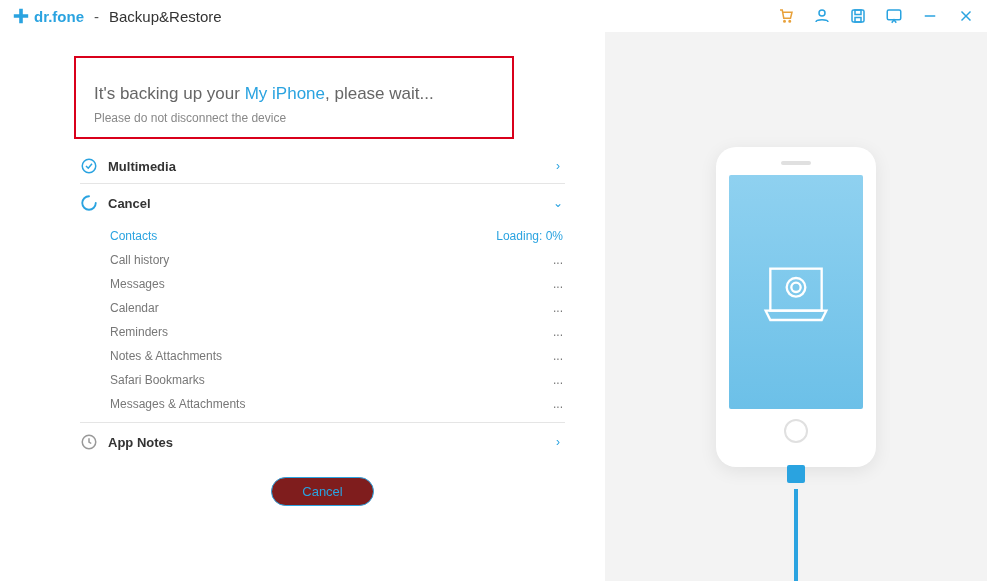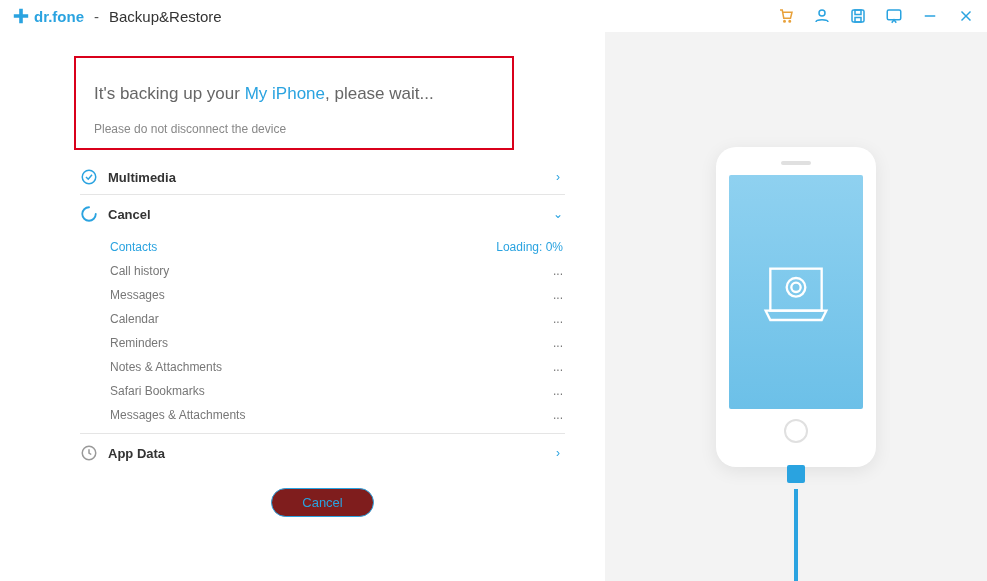--- a/index.html
+++ b/index.html
@@ -12,21 +12,21 @@
 .module { color: #333; font-size: 15px; }
 .spacer { flex: 1; }
 .win-icons { display: flex; gap: 18px; align-items: center; color: #2aa3e0; }
 .win-icons span, .win-icons svg { width: 18px; height: 18px; display: flex; align-items: center; justify-content: center; cursor: pointer; font-size: 18px; }
 .body { display: flex; height: calc(581px - 32px); }
 .left { width: 605px; padding: 24px 40px 10px 80px; position: relative; }
 .right { flex: 1; background: #f3f3f3; display: flex; align-items: center; justify-content: center; position: relative; }
 .callout { border: 2px solid #d9001b; padding: 10px 18px 12px; margin-bottom: 8px; position: relative; left: -6px; width: 440px; }
 .headline { font-size: 17px; color: #666; font-weight: 400; margin-top: 16px; }
 .headline .device { color: #2aa3e0; }
-.subline { font-size: 12px; color: #888; margin-top: 18px; }
+.subline { font-size: 12px; color: #888; margin-top: 7px; }
 .section { border-bottom: 1px solid #e5e5e5; }
 .sec-head { display: flex; align-items: center; padding: 10px 0 8px; cursor: pointer; }
 .sec-head .h-icon { width: 18px; height: 18px; margin-right: 10px; display: flex; align-items: center; justify-content: center; }
 .sec-title { font-size: 13px; color: #333; font-weight: 700; flex: 1; }
 .chev { color: #2aa3e0; font-size: 12px; width: 14px; text-align: center; }
 .items { padding: 4px 0 6px 28px; }
 .item { display: flex; justify-content: space-between; font-size: 12px; color: #777; padding: 5px 2px; }
 .item.active { color: #2aa3e0; }
 .cancel-wrap { text-align: center; margin-top: 18px; }
 .cancel-btn { display: inline-block; border: 1px solid #2aa3e0; color: #2aa3e0; background: #7f1d1d; border-radius: 16px; padding: 6px 30px; font-size: 13px; cursor: pointer; }
@@ -164,21 +164,21 @@
     </div>
 
     <div class="section" style="border-bottom:none">
       <div class="sec-head">
         <span class="h-icon">
             <svg viewBox="0 0 24 24" width="18" height="18" fill="none" stroke="#999" stroke-width="2">
               <circle cx="12" cy="12" r="9"></circle>
               <path d="M12 7v5l3 2"></path>
             </svg>
           </span>
-        <span class="sec-title">App Data</span>
+        <span class="sec-title">App Notes</span>
         <span class="chev">›</span>
       </div>
     </div>
 
     <div class="cancel-wrap">
       <button class="cancel-btn">Cancel</button>
     </div>
   </div>
 
   <div class="right">

